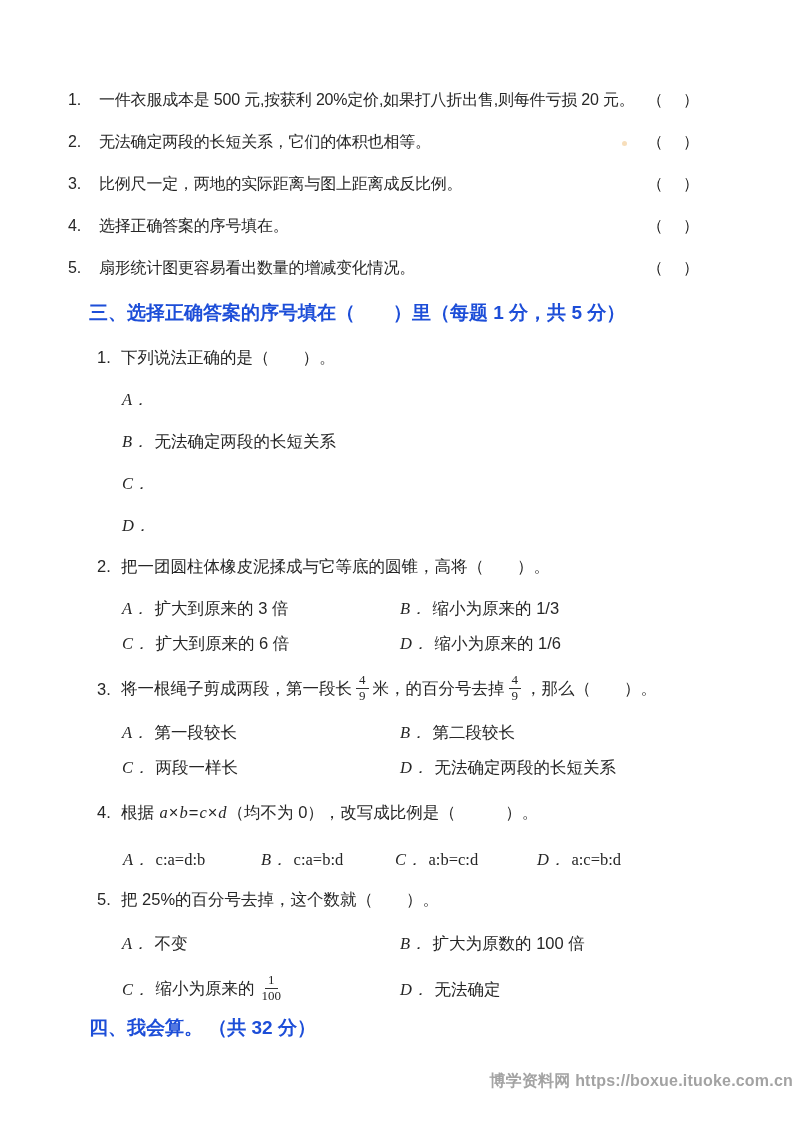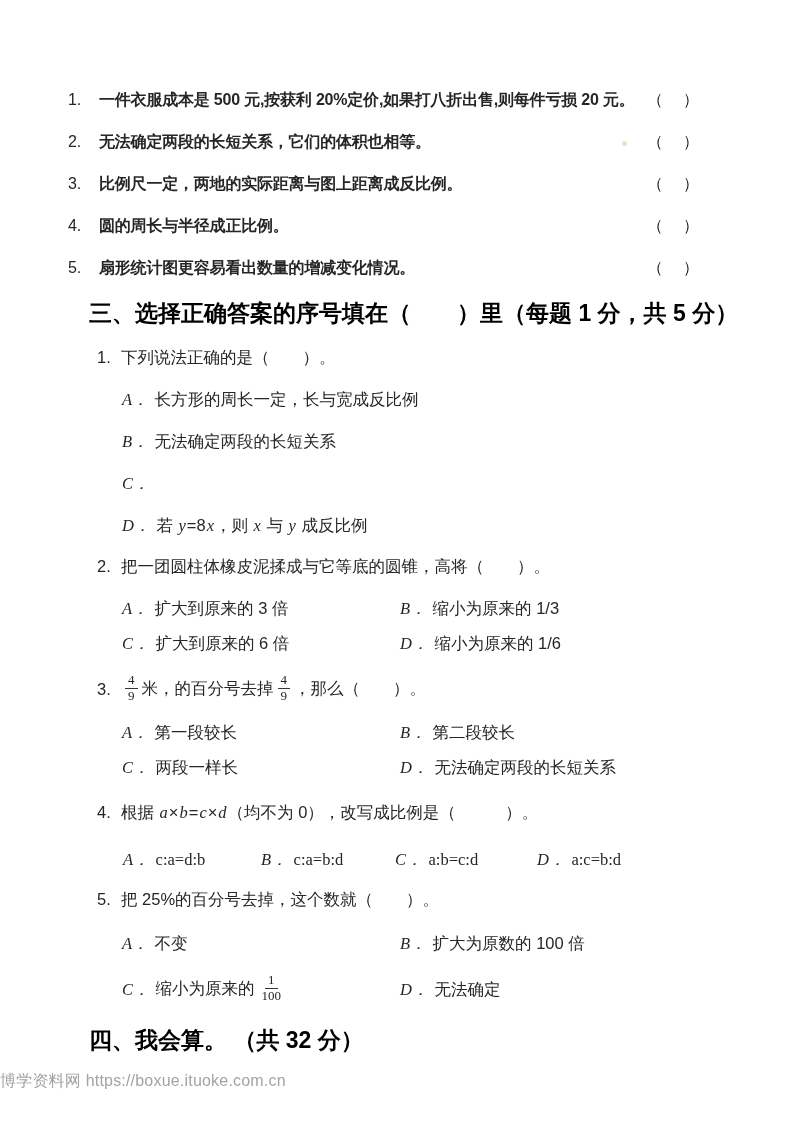--- a/index.html
+++ b/index.html
@@ -13,26 +13,26 @@
   }
   .page { padding:90px 92px 0 68px; }
 
   
   .tf-row {
     display:flex; align-items:baseline; white-space:nowrap;
     font-size:16px; line-height:19px; letter-spacing:-0.2px;
     margin-bottom:23px;
   }
   .tf-row .num { flex:0 0 31px; }
-  .tf-row .txt { flex:0 1 auto;font-weight:bold; }
+  .tf-row .txt { flex:0 1 auto; }
   .tf-row .blank { margin-left:auto; flex:0 0 auto; letter-spacing:2px; }
 
   
   .sec-heading {
-    font-size:23px; font-weight:700; color:#000000;
+    font-size:19px; font-weight:700; color:#1d4ed8;
     margin:21px 0 0 21px; line-height:26px;
     white-space:nowrap;
   }
 
   
   .q { font-size:16.5px; line-height:19px; }
   .stem-row { display:flex; align-items:center; margin-top:22px; padding-left:29px; white-space:nowrap; }
   .stem-row .qnum { flex:0 0 24px; }
   .stem-row .stem { flex:0 1 auto; }
 
@@ -70,22 +70,22 @@
 
   
   .speck {
     position:absolute; left:622px; top:141px; width:5px; height:5px;
     background:rgba(232,160,60,0.35); border-radius:50%;
   }
 
   
   .footer {
     position:absolute; left:0; right:0; bottom:30px;
-    text-align:left;
-    font-size:16px; color:#a3a3a3; letter-spacing:0.2px;
+    text-align:right;
+    font-size:16px; color:#a3a3a3; letter-spacing:0.2px;font-weight:bold;
   }
 </style>
 </head>
 <body>
 
 <div class="page">
 
   <section>
     <div class="tf-row">
       <span class="num">1.</span>
@@ -97,53 +97,51 @@
       <span class="txt">无法确定两段的长短关系，它们的体积也相等。</span>
       <span class="blank">（　）</span>
     </div>
     <div class="tf-row">
       <span class="num">3.</span>
       <span class="txt">比例尺一定，两地的实际距离与图上距离成反比例。</span>
       <span class="blank">（　）</span>
     </div>
     <div class="tf-row">
       <span class="num">4.</span>
-      <span class="txt">圆的周长与半径成正比例。</span>
+      <span class="txt">选择正确答案的序号填在。</span>
       <span class="blank">（　）</span>
     </div>
     <div class="tf-row">
       <span class="num">5.</span>
       <span class="txt">扇形统计图更容易看出数量的增减变化情况。</span>
       <span class="blank">（　）</span>
     </div>
   </section>
 
   <h2 class="sec-heading">三、选择正确答案的序号填在（　　）里（每题 1 分，共 5 分）</h2>
 
   <section class="q">
 
     <div>
       <div class="stem-row">
         <span class="qnum">1.</span>
         <span class="stem">下列说法正确的是（　　）。</span>
       </div>
       <div class="opt-line">
         <span class="opt-letter">A．</span>
-        <span class="opt-text">长方形的周长一定，长与宽成反比例</span>
       </div>
       <div class="opt-line">
         <span class="opt-letter">B．</span>
         <span class="opt-text">无法确定两段的长短关系</span>
       </div>
       <div class="opt-line">
         <span class="opt-letter">C．</span>
       </div>
       <div class="opt-line">
         <span class="opt-letter">D．</span>
-        <span class="opt-text"><span>若 </span><span class="var">y</span><span>=8</span><span class="var">x</span><span>，则 </span><span class="var">x</span><span> 与 </span><span class="var">y</span><span> 成反比例</span></span>
       </div>
     </div>
 
     <div>
       <div class="stem-row">
         <span class="qnum">2.</span>
         <span class="stem">把一团圆柱体橡皮泥揉成与它等底的圆锥，高将（　　）。</span>
       </div>
       <div class="opt-grid">
         <div class="opt col1">
@@ -163,21 +161,21 @@
         <div class="opt">
           <span class="opt-letter">D．</span>
           <span class="opt-text">缩小为原来的 1/6</span>
         </div>
       </div>
     </div>
 
     <div>
       <div class="stem-row has-frac">
         <span class="qnum">3.</span>
-        <span class="stem"><span class="frac">
+        <span class="stem"><span>将一根绳子剪成两段，第一段长</span><span class="frac">
               <span class="fnum">4</span>
               <span class="fden">9</span>
             </span><span>米，的百分号去掉</span><span class="frac">
               <span class="fnum">4</span>
               <span class="fden">9</span>
             </span><span>，那么（　　）。</span></span>
       </div>
       <div class="opt-grid" style="margin-top:14px;">
         <div class="opt col1">
           <span class="opt-letter">A．</span>
@@ -250,21 +248,21 @@
         </div>
         <div class="opt">
           <span class="opt-letter">D．</span>
           <span class="opt-text">无法确定</span>
         </div>
       </div>
     </div>
 
   </section>
 
-  <h2 class="sec-heading" style="margin-top:18px;">四、我会算。 （共 32 分）</h2>
+  <h2 class="sec-heading" style="margin-top:6px;">四、我会算。 （共 32 分）</h2>
 
 </div>
 
 <div class="speck"></div>
 
 <div class="footer">
   <span>博学资料网 https://boxue.ituoke.com.cn</span>
 </div>
 
 </body></html>

